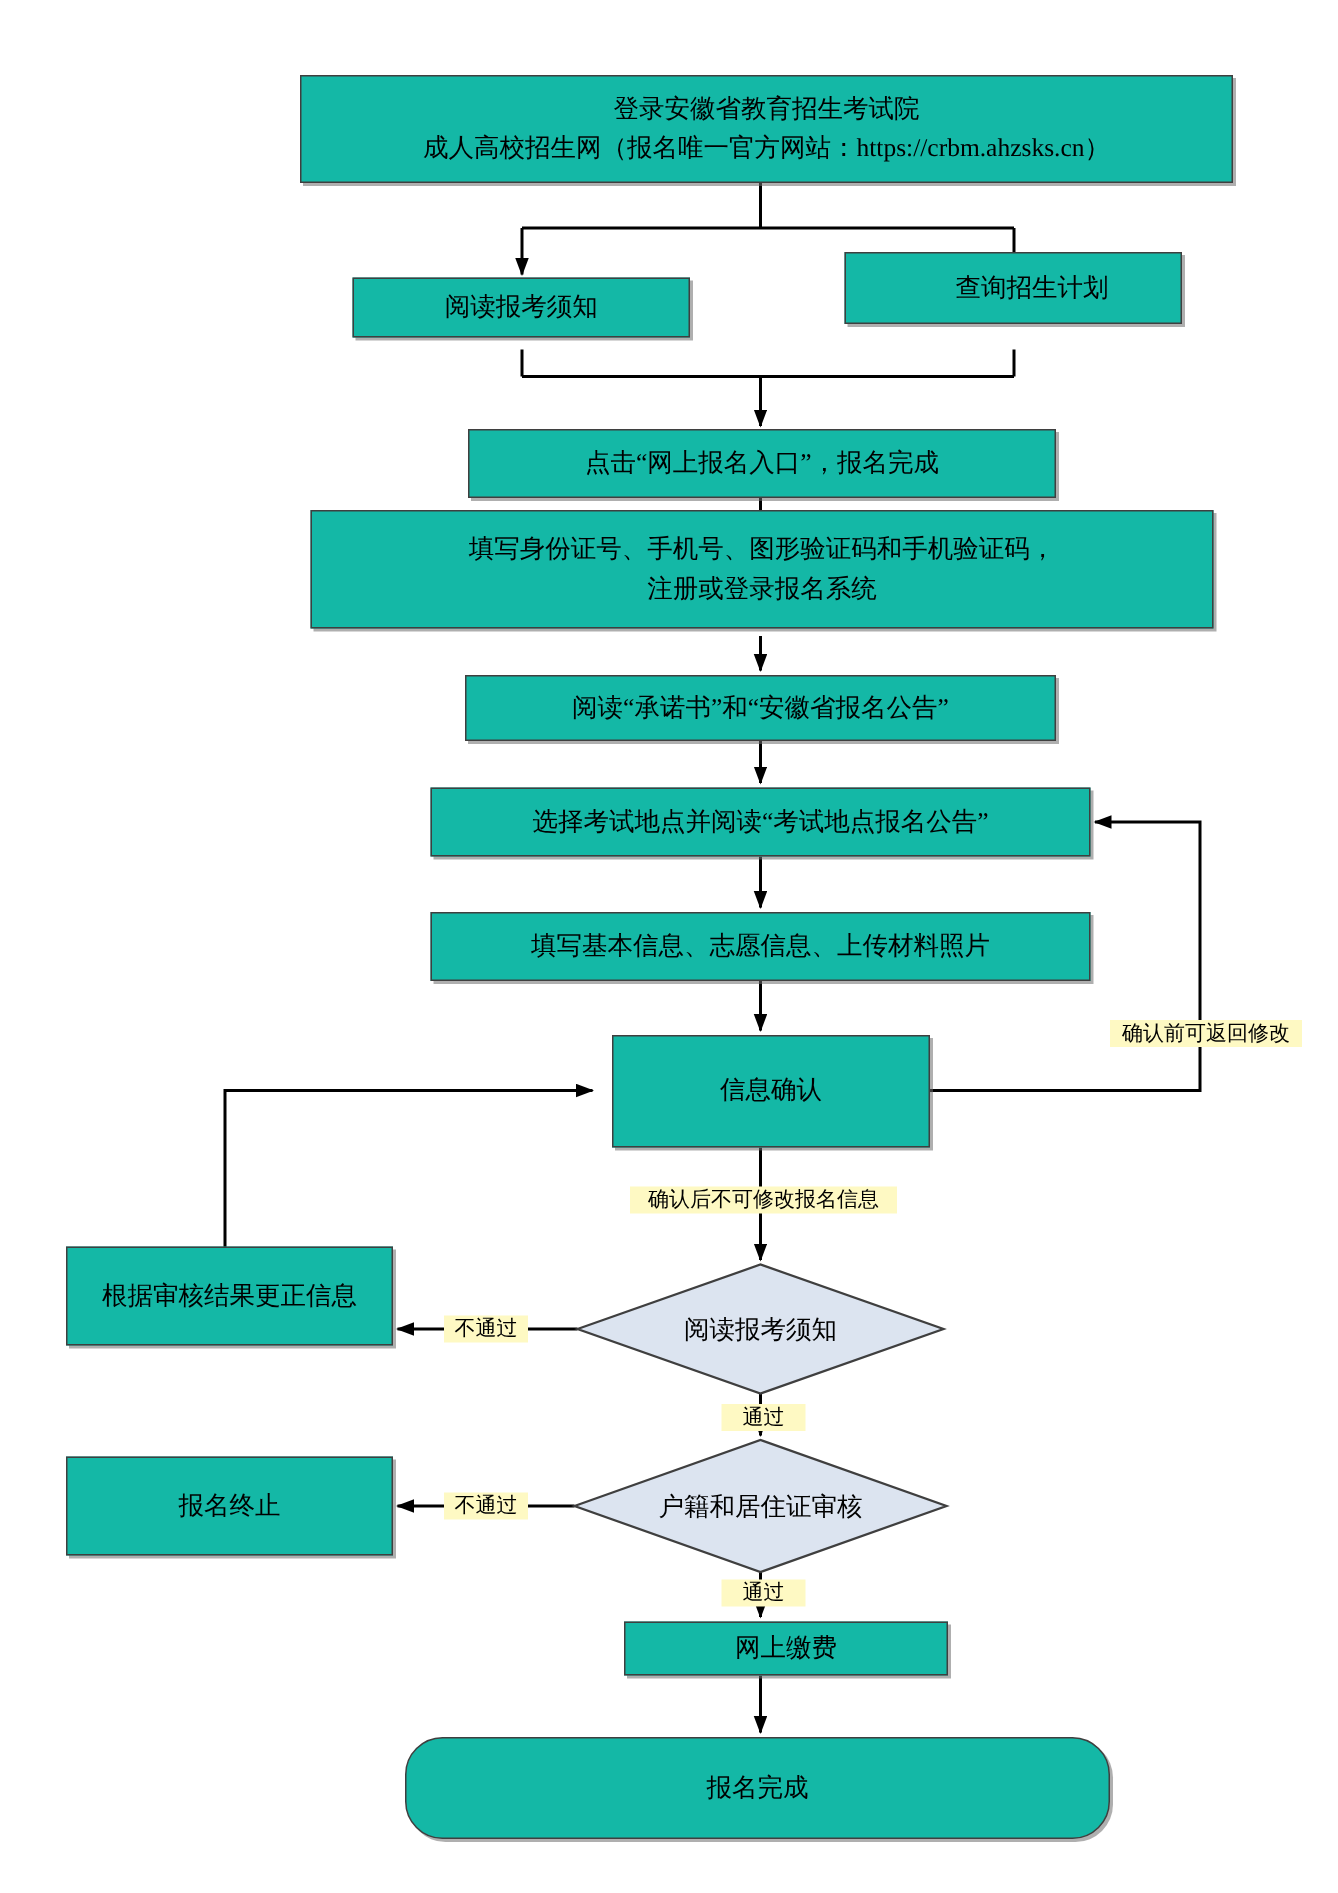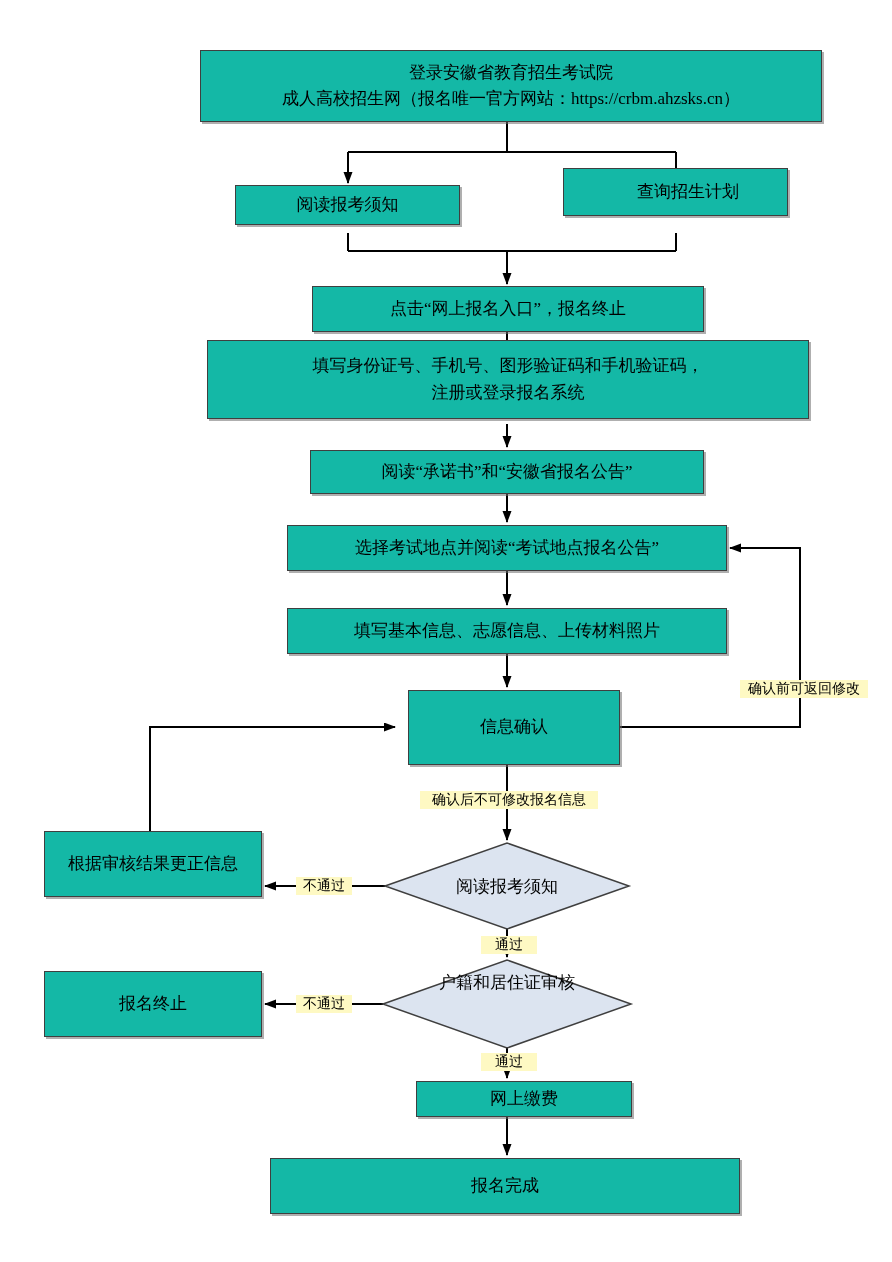--- a/index.html
+++ b/index.html
@@ -86,21 +86,21 @@
 
   <div class="node" style="left:235px;top:185px;width:225px;height:40px;">
     <span>阅读报考须知</span>
   </div>
 
   <div class="node" style="left:563px;top:168px;width:225px;height:48px;padding-left:25px;">
     <span>查询招生计划</span>
   </div>
 
   <div class="node" style="left:312px;top:286px;width:392px;height:46px;">
-    <span>点击“网上报名入口”，报名终止</span>
+    <span>点击“网上报名入口”，报名完成</span>
   </div>
 
   <div class="node" style="left:207px;top:340px;width:602px;height:79px;">
     <span>填写身份证号、手机号、图形验证码和手机验证码，</span>
     <span>注册或登录报名系统</span>
   </div>
 
   <div class="node" style="left:310px;top:450px;width:394px;height:44px;text-align:center;">
     <span>阅读“承诺书”和“安徽省报名公告”</span>
   </div>
@@ -122,29 +122,29 @@
   </div>
 
   <div class="node" style="left:44px;top:971px;width:218px;height:66px;">
     <span>报名终止</span>
   </div>
 
   <div class="node" style="left:416px;top:1081px;width:216px;height:36px;">
     <span>网上缴费</span>
   </div>
 
-  <div class="node" style="left:270px;top:1158px;width:470px;height:56px;">
+  <div class="node" style="left:270px;top:1158px;width:470px;height:68px;border-radius:25px;">
     <span>报名完成</span>
   </div>
 
   <div class="diamond-label" style="left:397px;top:871px;width:220px;height:30px;">
     <span>阅读报考须知</span>
   </div>
 
-  <div class="diamond-label" style="left:392px;top:967px;width:230px;height:30px;text-align:right;">
+  <div class="diamond-label" style="left:392px;top:989px;width:230px;height:30px;text-align:right;">
     <span>户籍和居住证审核</span>
   </div>
 
   <div class="edge-label" style="left:740px;top:680px;width:124px;">确认前可返回修改</div>
 
   <div class="edge-label" style="left:420px;top:791px;width:174px;">确认后不可修改报名信息</div>
 
   <div class="edge-label" style="left:296px;top:877px;width:52px;">不通过</div>
 
   <div class="edge-label" style="left:481px;top:936px;width:52px;">通过</div>

